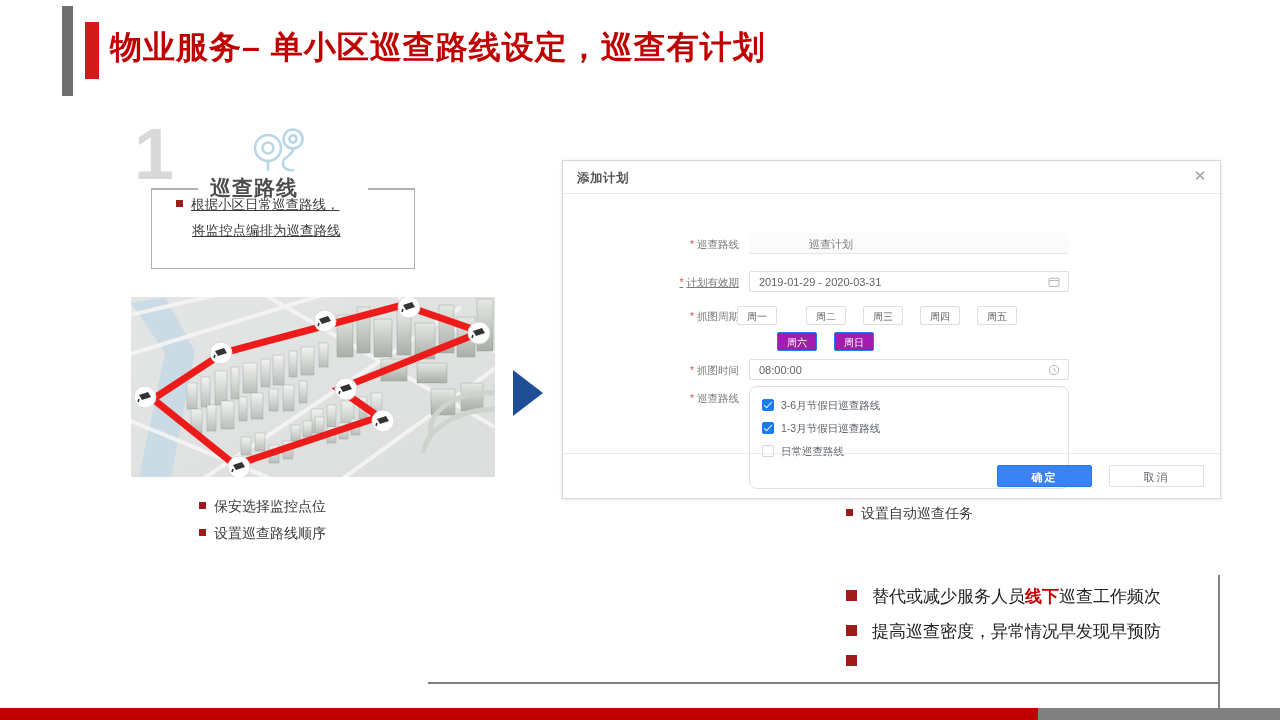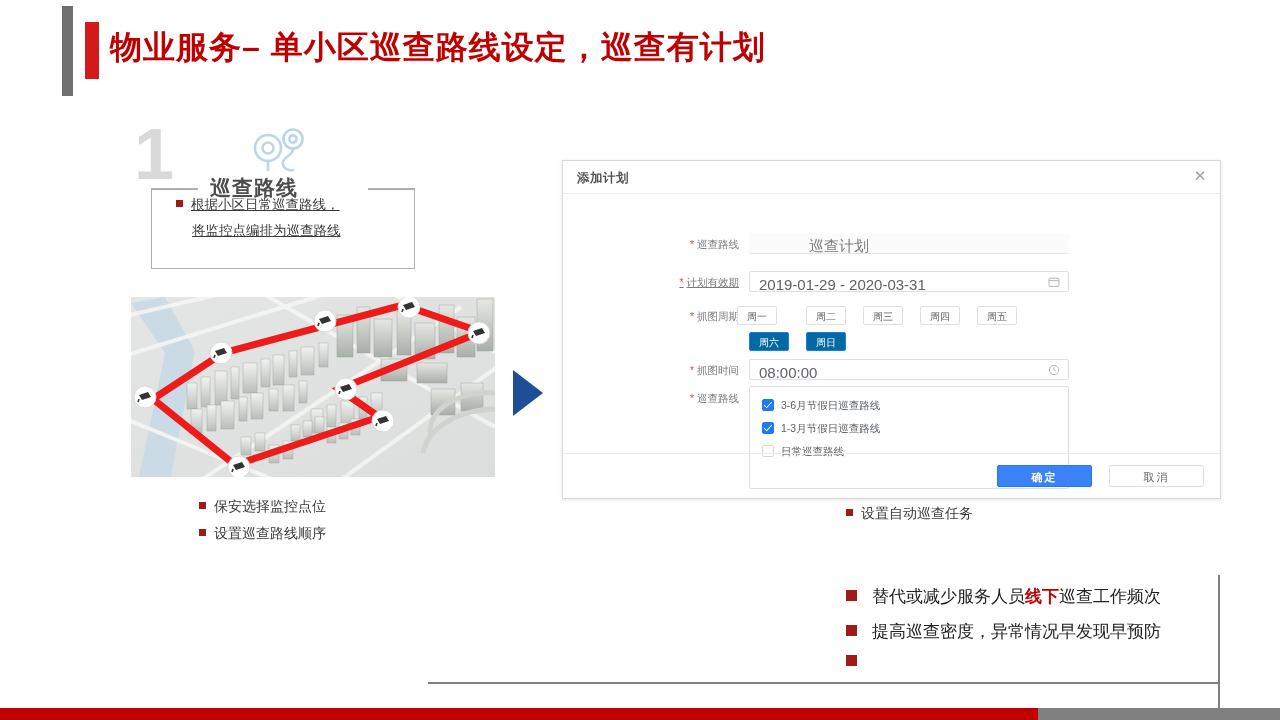--- a/index.html
+++ b/index.html
@@ -96,34 +96,34 @@
     font-size:10.5px;color:#7b7b7b;white-space:nowrap;
   }
   .req{color:#e05050;margin-right:3px;}
 
   .finput{
     position:absolute;height:21px;border:1px solid #dcdfe6;border-radius:2px;
     background:#fff;box-sizing:border-box;
   }
   .finput.plain{border:none;border-bottom:1px solid #e6e6e6;background:#fbfbfb;}
   .fval{
-    position:absolute;left:9px;top:4px;font-size:15px;color:#606266;white-space:nowrap;
+    position:absolute;left:9px;top:4px;font-size:11px;color:#606266;white-space:nowrap;
   }
   .fval.mid{left:60px;color:#7d7d7d;}
   .ficon{position:absolute;right:8px;top:4px;width:12px;height:12px;color:#b5b5b5;}
 
   .wbtn{
     position:absolute;height:19px;min-width:40px;padding:0 9px;
     border:1px solid #dcdfe6;border-radius:2px;background:#fff;
     font-size:10px;color:#606266;line-height:19px;text-align:center;
     box-sizing:border-box;white-space:nowrap;cursor:pointer;
   }
-  .wbtn.on{background:#0369a1;border-color:#1a7cf0;color:#fff;}
+  .wbtn.on{background:#a21caf;border-color:#1a7cf0;color:#fff;margin-left:28px;}
   .rt-panel{
-    position:absolute;border:1px solid #dcdfe6;border-radius:2px;background:#fff;
+    position:absolute;border:1px solid #dcdfe6;border-radius:8px;background:#fff;
     box-sizing:border-box;
   }
   .ck-row{position:absolute;height:16px;white-space:nowrap;}
   .ckbox{
     position:absolute;left:0;top:1px;width:12px;height:12px;
     border:1px solid #d3d6db;border-radius:2px;background:#fff;box-sizing:border-box;
   }
   .ckbox.on{background:#1a7cf0;border-color:#1a7cf0;}
   .ckbox.on:after{
     content:"";position:absolute;left:3px;top:0px;width:3px;height:7px;

